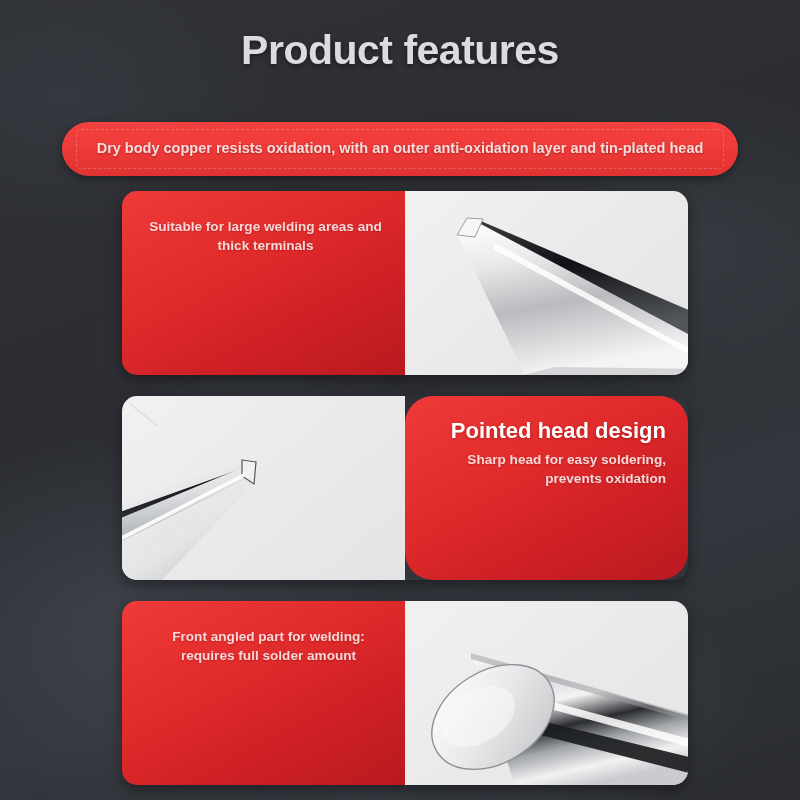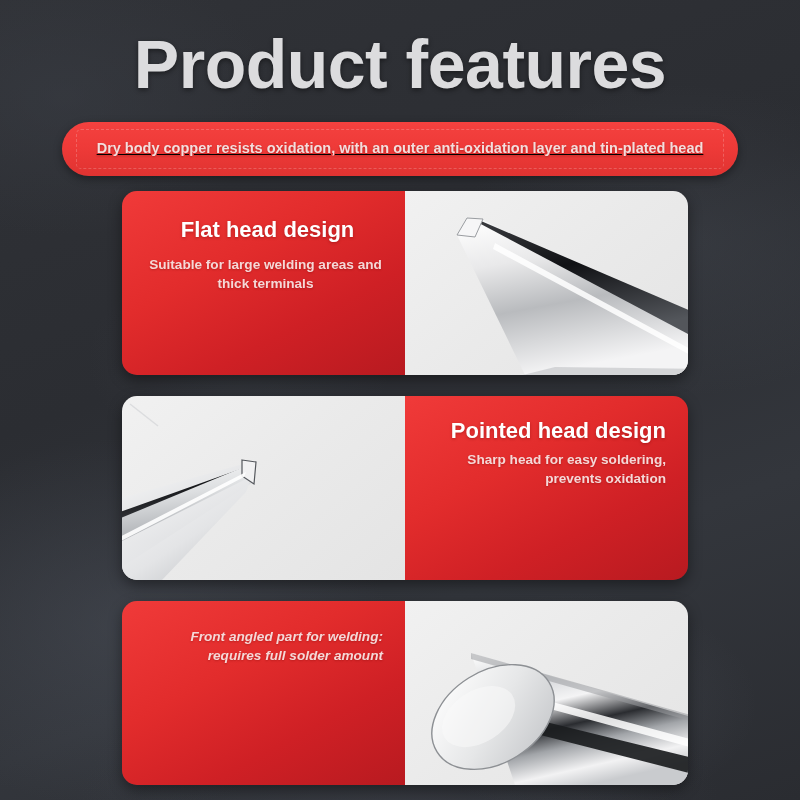--- a/index.html
+++ b/index.html
@@ -25,34 +25,34 @@
     content:""; position:absolute; inset:0; pointer-events:none;
     background:
       radial-gradient(ellipse 260px 160px at 72% 88%, rgba(120,126,138,0.16) 0%, rgba(120,126,138,0) 70%),
       radial-gradient(ellipse 220px 150px at 30% 45%, rgba(110,116,128,0.10) 0%, rgba(110,116,128,0) 70%);
   }
 
   
   .page-title {
     position:absolute; left:0; top:30px; width:800px;
     text-align:center;
-    font-size:68px; font-weight:bold; letter-spacing:-0.5px;
+    font-size:41px; font-weight:bold; letter-spacing:-0.5px;
     color:#dcdcde;
     text-shadow:0 2px 5px rgba(0,0,0,0.45);
     line-height:1.0;
   }
 
   
   .banner {
     position:absolute; left:62px; top:122px;
     width:676px; height:54px;
     border-radius:27px;
     background:linear-gradient(180deg,#f4413f 0%, #ee3a38 48%, #e03331 100%);
     box-shadow:0 3px 9px rgba(0,0,0,0.38);
-    display:flex; align-items:center; justify-content:center;text-decoration:underline;
+    display:flex; align-items:center; justify-content:center;
   }
   .banner-inner-frame {
     position:absolute; left:14px; top:7px; right:14px; bottom:7px;
     border:1px dashed rgba(255,255,255,0.20);
     border-radius:5px;
     pointer-events:none;
   }
   .banner-text {
     position:relative;
     width:640px; text-align:center;
@@ -95,45 +95,44 @@
   .card-body {
     font-size:13.6px; font-weight:bold; line-height:1.42;
     color:#f5d8d7;
     text-shadow:0 1px 2px rgba(120,10,10,0.35);
   }
 
   
   #card-1 .card-title { text-align:center; padding:0 12px 0 20px; }
   #card-1 .card-body  { text-align:center; padding-left:4px; }
 
-  #card-2 .panel-text { align-items:flex-end; padding-top:22px; }
+  #card-2 .panel-text { align-items:flex-end; padding-top:22px;border-radius:28px; }
   #card-2 .card-title { text-align:right; width:100%; margin-bottom:6px; }
   #card-2 .card-body  { text-align:right; width:100%; }
 
   #card-3 .card-title { text-align:center; padding:0 16px 0 10px; }
-  #card-3 .card-body  { text-align:right; padding-left:10px;font-style:italic; }
+  #card-3 .card-body  { text-align:center; padding-left:10px; }
 
   
   .photo-svg { position:absolute; inset:0; width:100%; height:100%; display:block; }
 </style>
 </head>
 <body>
 
 <div id="page">
 
   <h1 class="page-title">Product features</h1>
 
   <div class="banner">
     <div class="banner-inner-frame"></div>
     <div class="banner-text">Dry body copper resists oxidation, with an outer anti-oxidation layer and tin-plated head</div>
   </div>
 
   <div class="card" id="card-1">
     <div class="panel-text">
-      <div class="card-title">Flat head design</div>
       <div class="card-body">Suitable for large welding areas and thick terminals</div>
     </div>
     <div class="panel-photo">
       <svg class="photo-svg" viewBox="0 0 283 184" preserveAspectRatio="xMidYMid slice">
         <defs>
           <linearGradient id="g1a" x1="0" y1="0" x2="0.3" y2="1">
             <stop offset="0%" stop-color="#ffffff"></stop>
             <stop offset="30%" stop-color="#e9e9ea"></stop>
             <stop offset="60%" stop-color="#b9bbbe"></stop>
             <stop offset="100%" stop-color="#f4f4f5"></stop>

